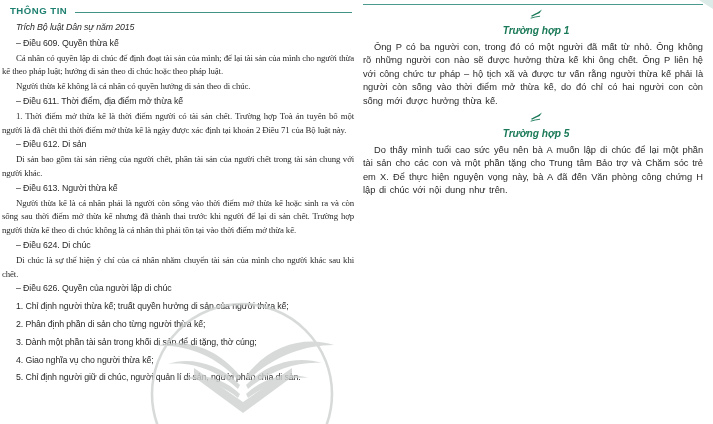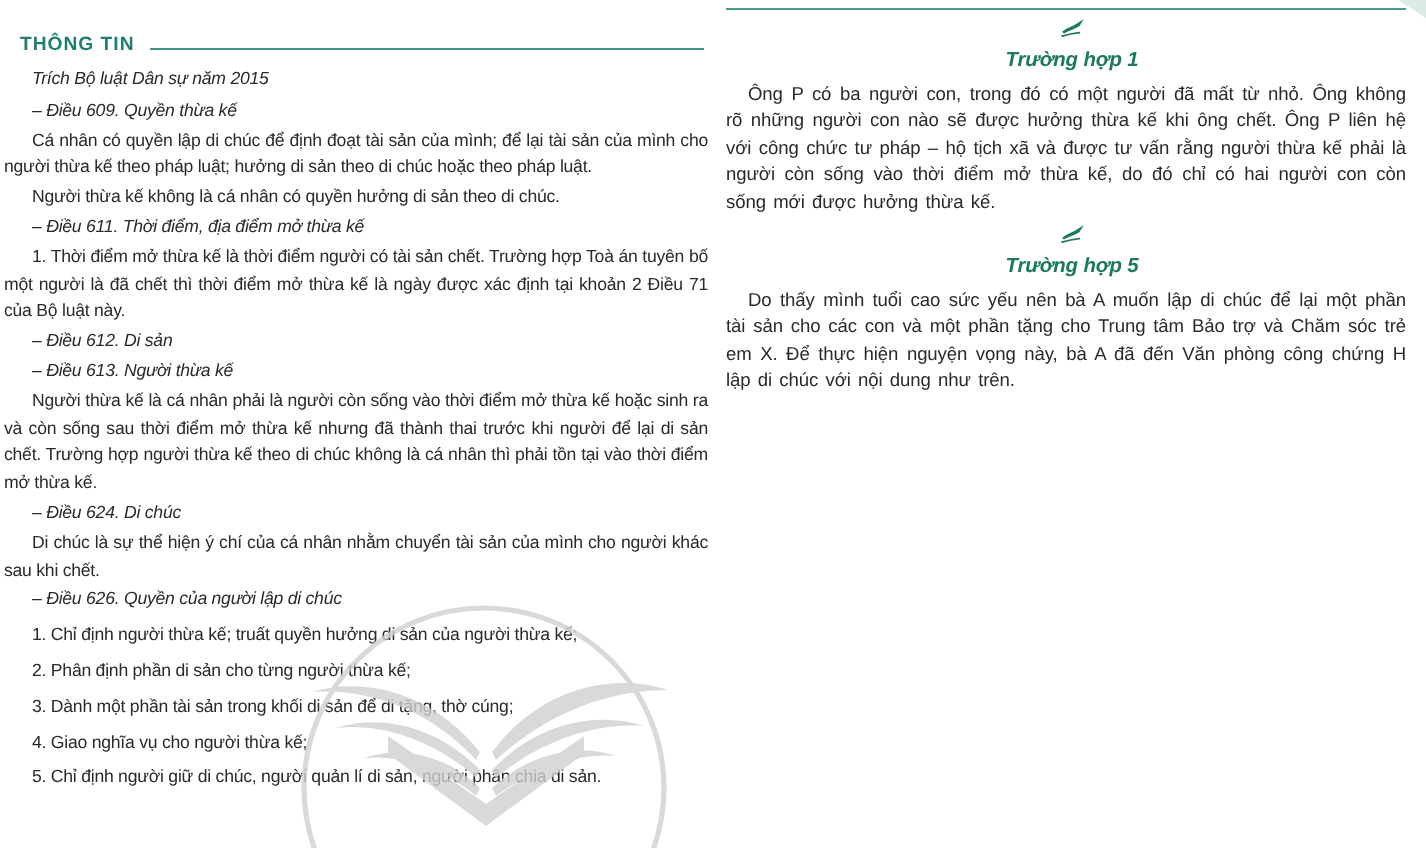--- a/index.html
+++ b/index.html
@@ -17,29 +17,29 @@
     overflow:hidden;
     position:relative;
   }
   .page{position:absolute;inset:0;}
 
   
   .col-left{
     position:absolute;left:2px;top:4px;width:352px;
     font-size:8.8px;line-height:13.8px;letter-spacing:-0.12px;
   }
-  .info-header{display:flex;align-items:center;gap:8px;margin:12px 2px 4px 8px;height:13px;}
+  .info-header{display:flex;align-items:center;gap:8px;margin:0 2px 4px 8px;height:13px;}
   .info-title{
     color:var(--accent-teal);font-weight:bold;font-size:9.6px;
     letter-spacing:0.5px;white-space:nowrap;
   }
   .info-rule{flex:1;border-bottom:1.4px solid var(--accent-teal);opacity:.85;margin-top:4px;}
   .source{font-style:italic;text-indent:14px;margin:3px 0 2px;}
-  .article{font-style:italic;text-indent:14px;margin:1px 0;}
-  .para{text-align:justify;text-indent:14px;margin:1px 0;}
+  .article{text-indent:14px;margin:1px 0;}
+  .para{text-align:justify;text-indent:14px;margin:1px 0;font-family:Liberation Serif, serif;}
   .litem{text-indent:14px;margin:4px 0;}
 
   
   .col-right{
     position:absolute;left:363px;top:0;width:340px;
     font-size:9.3px;line-height:13.5px;letter-spacing:-0.05px;
   }
   .top-rule{border-top:1.5px solid var(--accent-teal);opacity:.8;margin:4px 0 4px 0;}
   .case-title-row{
     display:flex;align-items:center;gap:5px;margin:3px 0 3px 6px;
@@ -74,20 +74,21 @@
     <p class="source">Trích Bộ luật Dân sự năm 2015</p>
 
     <p class="article">– Điều 609. Quyền thừa kế</p>
     <p class="para">Cá nhân có quyền lập di chúc để định đoạt tài sản của mình; để lại tài sản của mình cho người thừa kế theo pháp luật; hưởng di sản theo di chúc hoặc theo pháp luật.</p>
     <p class="para">Người thừa kế không là cá nhân có quyền hưởng di sản theo di chúc.</p>
 
     <p class="article">– Điều 611. Thời điểm, địa điểm mở thừa kế</p>
     <p class="para">1. Thời điểm mở thừa kế là thời điểm người có tài sản chết. Trường hợp Toà án tuyên bố một người là đã chết thì thời điểm mở thừa kế là ngày được xác định tại khoản 2 Điều 71 của Bộ luật này.</p>
 
     <p class="article">– Điều 612. Di sản</p>
+    <p class="para">Di sản bao gồm tài sản riêng của người chết, phần tài sản của người chết trong tài sản chung với người khác.</p>
 
     <p class="article">– Điều 613. Người thừa kế</p>
     <p class="para">Người thừa kế là cá nhân phải là người còn sống vào thời điểm mở thừa kế hoặc sinh ra và còn sống sau thời điểm mở thừa kế nhưng đã thành thai trước khi người để lại di sản chết. Trường hợp người thừa kế theo di chúc không là cá nhân thì phải tồn tại vào thời điểm mở thừa kế.</p>
 
     <p class="article">– Điều 624. Di chúc</p>
     <p class="para">Di chúc là sự thể hiện ý chí của cá nhân nhằm chuyển tài sản của mình cho người khác sau khi chết.</p>
 
     <p class="article">– Điều 626. Quyền của người lập di chúc</p>
     <p class="litem">1. Chỉ định người thừa kế; truất quyền hưởng di sản của người thừa kế;</p>
     <p class="litem">2. Phân định phần di sản cho từng người thừa kế;</p>

